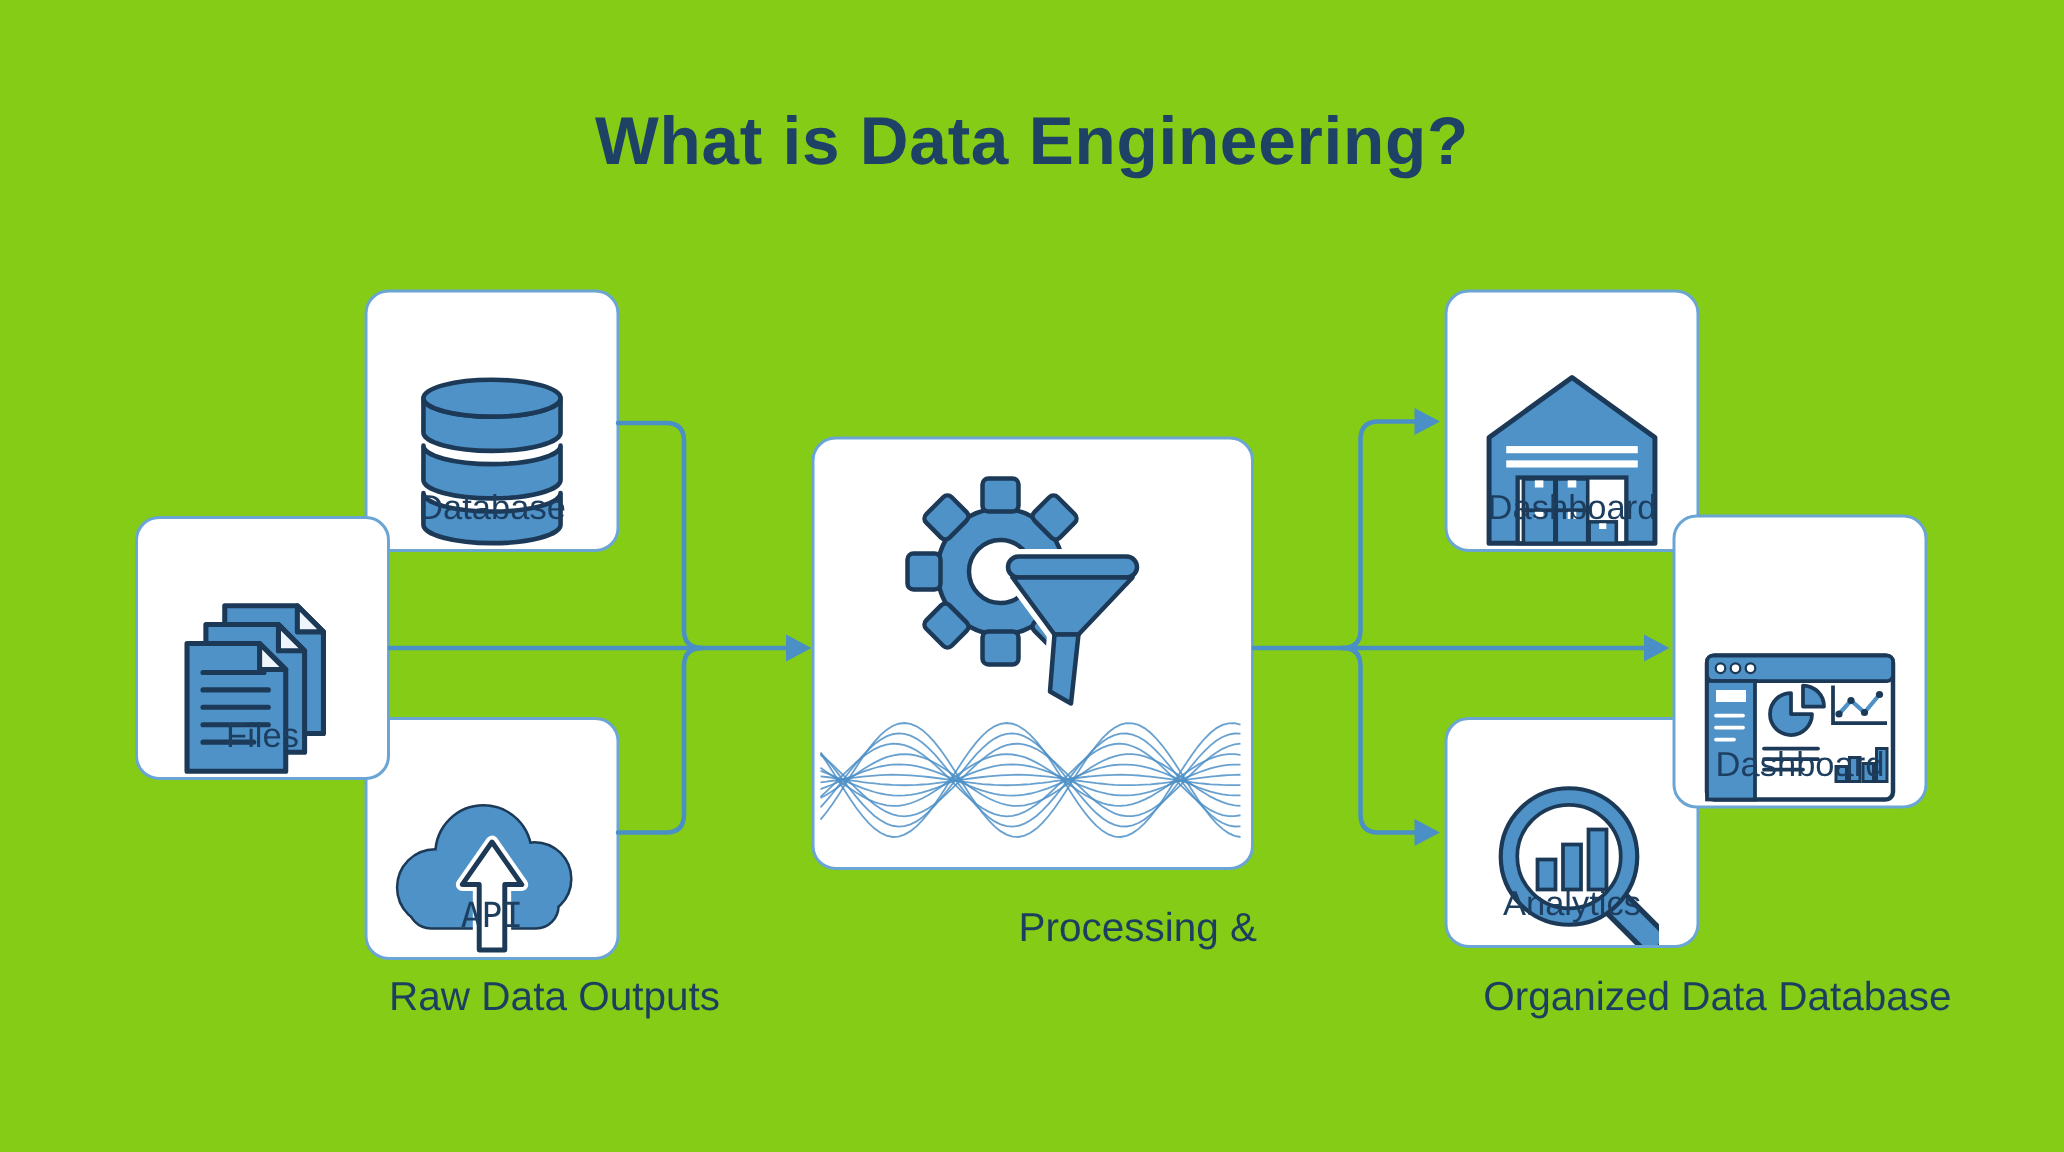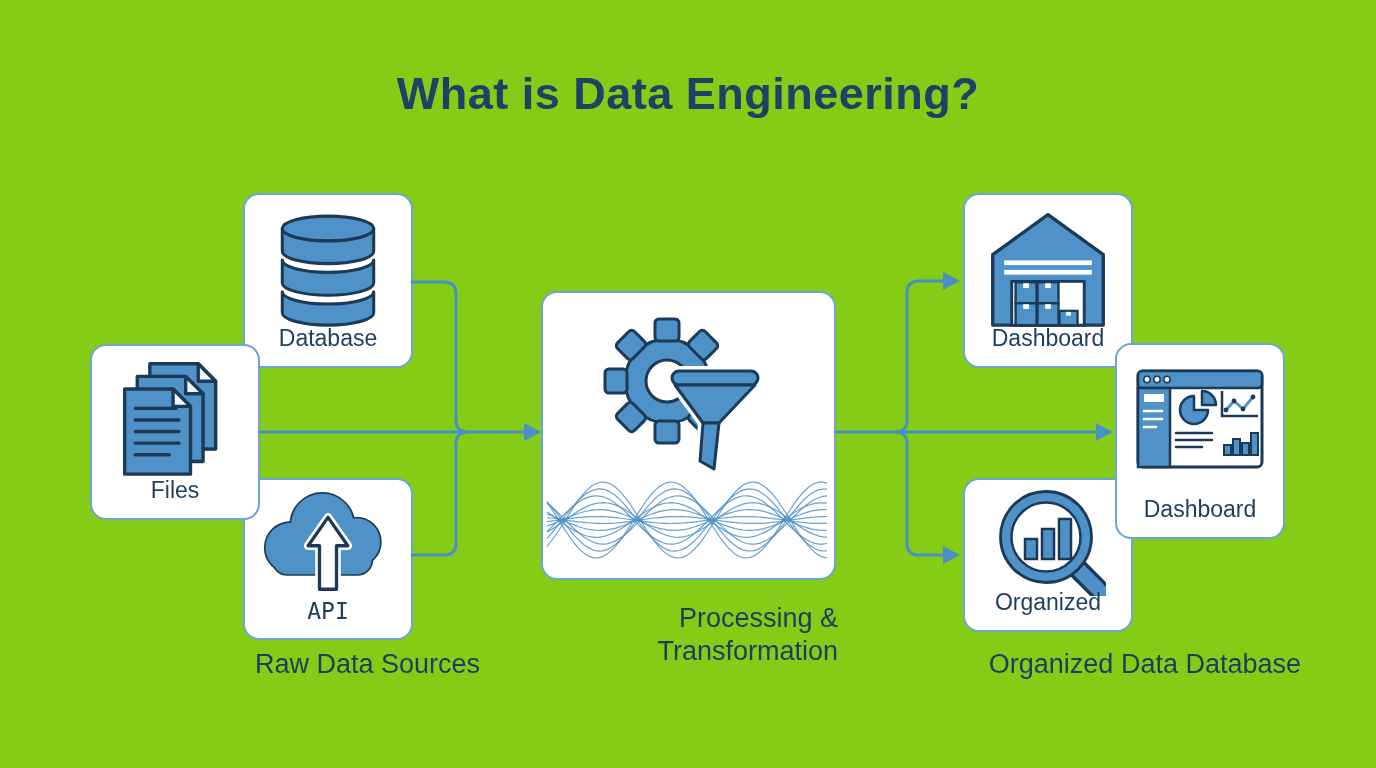--- a/index.html
+++ b/index.html
@@ -7,21 +7,21 @@
     position:relative;width:1376px;height:768px;background:#84cc16;
     font-family:"Liberation Sans",sans-serif;overflow:hidden;
   }
   .title{
     position:absolute;left:0;right:0;top:68px;text-align:center;
     font-size:45px;font-weight:bold;color:#1e4266;letter-spacing:0.5px;
   }
   .box{
     position:absolute;box-sizing:border-box;background:#ffffff;
     border:2.5px solid #6aa5d4;border-radius:16px;
-    display:flex;flex-direction:column;align-items:center;
+    display:flex;flex-direction:column;align-items:center;justify-content:flex-end;
   }
   .box .label{
     position:absolute;bottom:14px;width:100%;text-align:center;
     color:#1d3e5f;font-size:23px;
   }
   .mono{font-family:"DejaVu Sans Mono",monospace;font-size:25px;}
   .caption{
     position:absolute;text-align:right;color:#1d3e5f;
     font-size:27px;line-height:33px;
   }
@@ -82,21 +82,21 @@
         <line x1="-41" y1="-10" x2="1" y2="-10"></line>
           <line x1="-41" y1="2" x2="4" y2="2"></line>
         <line x1="-41" y1="14" x2="4" y2="14"></line>
           <line x1="-41" y1="26" x2="4" y2="26"></line>
         <line x1="-41" y1="38" x2="-6" y2="38"></line>
       </g>
     </svg>
     <div class="label">Files</div>
   </div>
 
-  <div class="caption" style="left:90px;top:648px;width:390px;">Raw Data Sources</div>
+  <div class="caption" style="left:90px;top:648px;width:390px;">Raw Data Outputs</div>
 
   <div class="box z2" style="left:541px;top:291px;width:295px;height:289px;">
     <svg class="procsvg" viewBox="0 0 290 284">
 
       <circle cx="124" cy="88" r="42" fill="#4e92c8" stroke="#1c3a57" stroke-width="3"></circle>
       <g id="gear-teeth">
           <rect x="112" y="26" width="24" height="22" rx="4" fill="#4e92c8" stroke="#1c3a57" stroke-width="3" transform="rotate(0 124 88)"></rect>
           <rect x="112" y="26" width="24" height="22" rx="4" fill="#4e92c8" stroke="#1c3a57" stroke-width="3" transform="rotate(45 124 88)"></rect>
           <rect x="112" y="26" width="24" height="22" rx="4" fill="#4e92c8" stroke="#1c3a57" stroke-width="3" transform="rotate(90 124 88)"></rect>
           <rect x="112" y="26" width="24" height="22" rx="4" fill="#4e92c8" stroke="#1c3a57" stroke-width="3" transform="rotate(135 124 88)"></rect>
@@ -131,21 +131,20 @@
           <polyline points="4,218.9 8,221.6 12,224.4 16,227.2 20,230.1 24,232.9 28,235.5 32,237.9 36,240.0 40,241.7 44,243.0 48,243.9 52,244.3 56,244.2 60,243.6 64,242.5 68,241.0 72,239.2 76,237.0 80,234.5 84,231.8 88,228.9 92,226.0 96,223.2 100,220.4 104,217.8 108,215.5 112,213.5 116,211.9 120,210.7 124,210.0 128,209.7 132,210.0 136,210.7 140,211.8 144,213.4 148,215.4 152,217.6 156,220.2 160,222.9 164,225.8 168,228.7 172,231.5 176,234.3 180,236.8 184,239.0 188,240.9 192,242.4 196,243.5 200,244.1 204,244.3 208,243.9 212,243.1 216,241.8 220,240.1 224,238.1 228,235.7 232,233.1 236,230.3 240,227.5 244,224.6 248,221.8 252,219.1 256,216.6 260,214.5 264,212.7 268,211.3 272,210.3 276,209.8 280,209.8 284,210.2" fill="none" stroke="#4d91c7" stroke-width="1.2" opacity="0.85"></polyline>
           <polyline points="4,210.2 8,213.3 12,216.8 16,220.7 20,224.6 24,228.7 28,232.7 32,236.5 36,240.1 40,243.3 44,246.0 48,248.3 52,249.9 56,250.9 60,251.2 64,250.8 68,249.8 72,248.1 76,245.9 80,243.1 84,239.8 88,236.2 92,232.4 96,228.4 100,224.3 104,220.3 108,216.6 112,213.1 116,210.0 120,207.3 124,205.3 128,203.8 132,203.0 136,202.8 140,203.4 144,204.6 148,206.4 152,208.8 156,211.7 160,215.0 164,218.7 168,222.6 172,226.7 176,230.7 180,234.6 184,238.3 188,241.7 192,244.7 196,247.2 200,249.2 204,250.5 208,251.1 212,251.1 216,250.4 220,249.0 224,247.1 228,244.5 232,241.5 236,238.1 240,234.3 244,230.4 248,226.3 252,222.3 256,218.4 260,214.8 264,211.5 268,208.6 272,206.2 276,204.5 280,203.3 284,202.8" fill="none" stroke="#4d91c7" stroke-width="1.2" opacity="0.85"></polyline>
           <polyline points="4,208.7 8,213.2 12,218.0 16,223.1 20,228.3 24,233.5 28,238.4 32,243.1 36,247.3 40,251.0 44,253.9 48,256.1 52,257.5 56,258.1 60,257.8 64,256.6 68,254.6 72,251.8 76,248.3 80,244.2 84,239.6 88,234.7 92,229.6 96,224.4 100,219.3 104,214.4 108,209.8 112,205.7 116,202.2 120,199.4 124,197.4 128,196.2 132,195.9 136,196.5 140,197.9 144,200.1 148,203.0 152,206.7 156,210.9 160,215.6 164,220.5 168,225.7 172,230.9 176,236.0 180,240.8 184,245.3 188,249.2 192,252.5 196,255.1 200,256.9 204,257.9 208,258.0 212,257.3 216,255.7 220,253.3 224,250.1 228,246.3 232,242.0 236,237.2 240,232.2 244,227.0 248,221.8 252,216.8 256,212.0 260,207.7 264,203.9 268,200.7 272,198.3 276,196.7 280,196.0 284,196.1" fill="none" stroke="#4d91c7" stroke-width="1.2" opacity="0.85"></polyline>
           <polyline points="4,209.2 8,215.0 12,221.2 16,227.5 20,233.9 24,240.0 28,245.8 32,251.0 36,255.6 40,259.4 44,262.2 48,264.1 52,265.0 56,264.7 60,263.4 64,261.1 68,257.9 72,253.8 76,248.9 80,243.4 84,237.5 88,231.2 92,224.9 96,218.6 100,212.5 104,206.9 108,201.8 112,197.4 116,193.8 120,191.2 124,189.6 128,189.0 132,189.5 136,191.0 140,193.6 144,197.1 148,201.4 152,206.4 156,212.0 160,218.1 164,224.4 168,230.7 172,237.0 176,243.0 180,248.5 184,253.4 188,257.6 192,260.9 196,263.3 200,264.7 204,265.0 208,264.2 212,262.4 216,259.6 220,255.9 224,251.4 228,246.2 232,240.5 236,234.4 240,228.0 244,221.7 248,215.5 252,209.6 256,204.2 260,199.5 264,195.5 268,192.4 272,190.3 276,189.2 280,189.1 284,190.1" fill="none" stroke="#4d91c7" stroke-width="1.2" opacity="0.85"></polyline>
         </g>
     </svg>
   </div>
 
   <div class="caption" style="left:538px;top:602px;width:300px;">
     <div>Processing &amp;</div>
-    <div>Transformation</div>
   </div>
 
   <div class="box z2" style="left:963px;top:193px;width:170px;height:175px;">
     <svg class="icon" width="132" height="122" viewBox="-66 -62 132 128" style="margin-top:12px">
       <path d="M -58 62 L -58 -12 L 0 -54 L 58 -12 L 58 62 Z" fill="#4e92c8" stroke="#1c3a57" stroke-width="3.5" stroke-linejoin="round"></path>
       <rect x="-46" y="-6" width="92" height="5" fill="#ffffff"></rect>
       <rect x="-46" y="4" width="92" height="5" fill="#ffffff"></rect>
       <rect x="-38" y="16" width="76" height="46" fill="#ffffff" stroke="#1c3a57" stroke-width="3"></rect>
       <g fill="#4e92c8" stroke="#1c3a57" stroke-width="2.5">
         <rect x="-34" y="17" width="22" height="22"></rect>
@@ -171,21 +170,21 @@
       <path d="M 30 30 L 52 52" stroke="#4e92c8" stroke-width="14" stroke-linecap="round"></path>
       <circle cx="-2" cy="-2" r="40" fill="#ffffff" stroke="#4e92c8" stroke-width="11"></circle>
       <circle cx="-2" cy="-2" r="45.5" fill="none" stroke="#1c3a57" stroke-width="2.8"></circle>
       <circle cx="-2" cy="-2" r="34.5" fill="none" stroke="#1c3a57" stroke-width="2.5"></circle>
       <g fill="#4e92c8" stroke="#1c3a57" stroke-width="2.5">
         <rect x="-23" y="0" width="12" height="20"></rect>
         <rect x="-6" y="-10" width="12" height="30"></rect>
         <rect x="11" y="-20" width="12" height="40"></rect>
       </g>
     </svg>
-    <div class="label">Organized</div>
+    <div class="label">Analytics</div>
   </div>
 
   <div class="box z3" style="left:1115px;top:343px;width:170px;height:196px;">
     <svg class="icon" width="128" height="104" viewBox="-64 -52 128 104" style="margin-top:22px">
       <rect x="-62" y="-48" width="124" height="96" rx="5" fill="#ffffff" stroke="#1c3a57" stroke-width="3"></rect>
       <rect x="-62" y="-48" width="124" height="17" rx="4" fill="#4e92c8" stroke="#1c3a57" stroke-width="2.5"></rect>
       <g fill="#ffffff" stroke="#1c3a57" stroke-width="1.5">
         <circle cx="-53" cy="-39.5" r="3.2"></circle>
           <circle cx="-43" cy="-39.5" r="3.2"></circle>
           <circle cx="-33" cy="-39.5" r="3.2"></circle>

